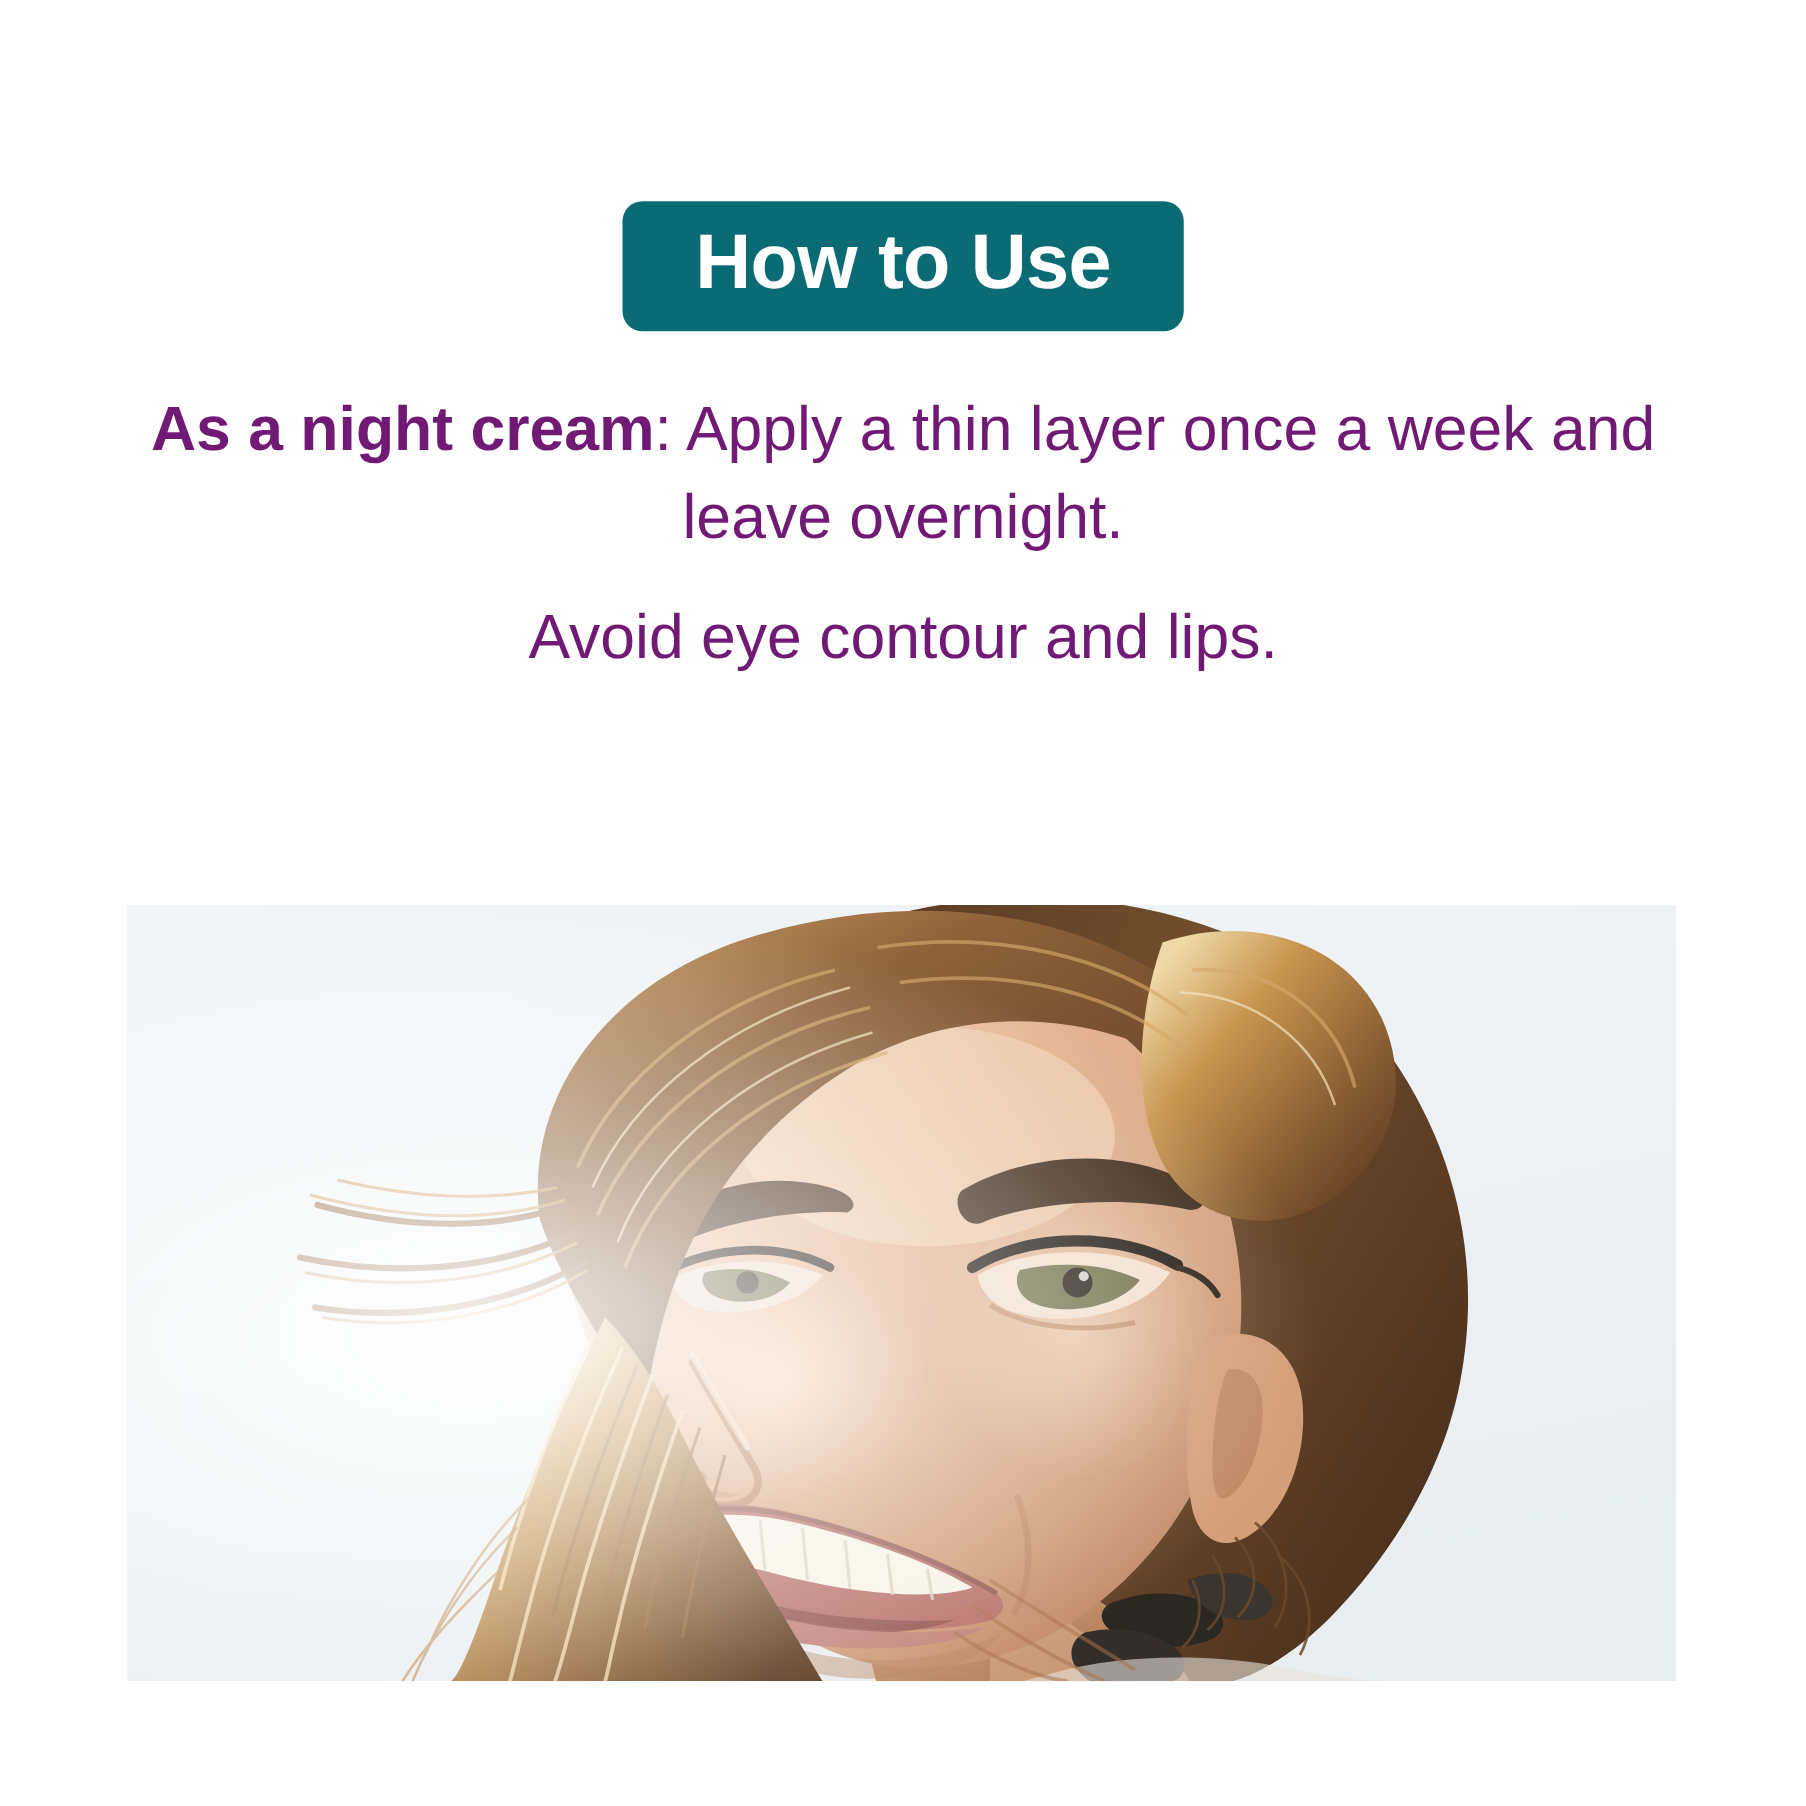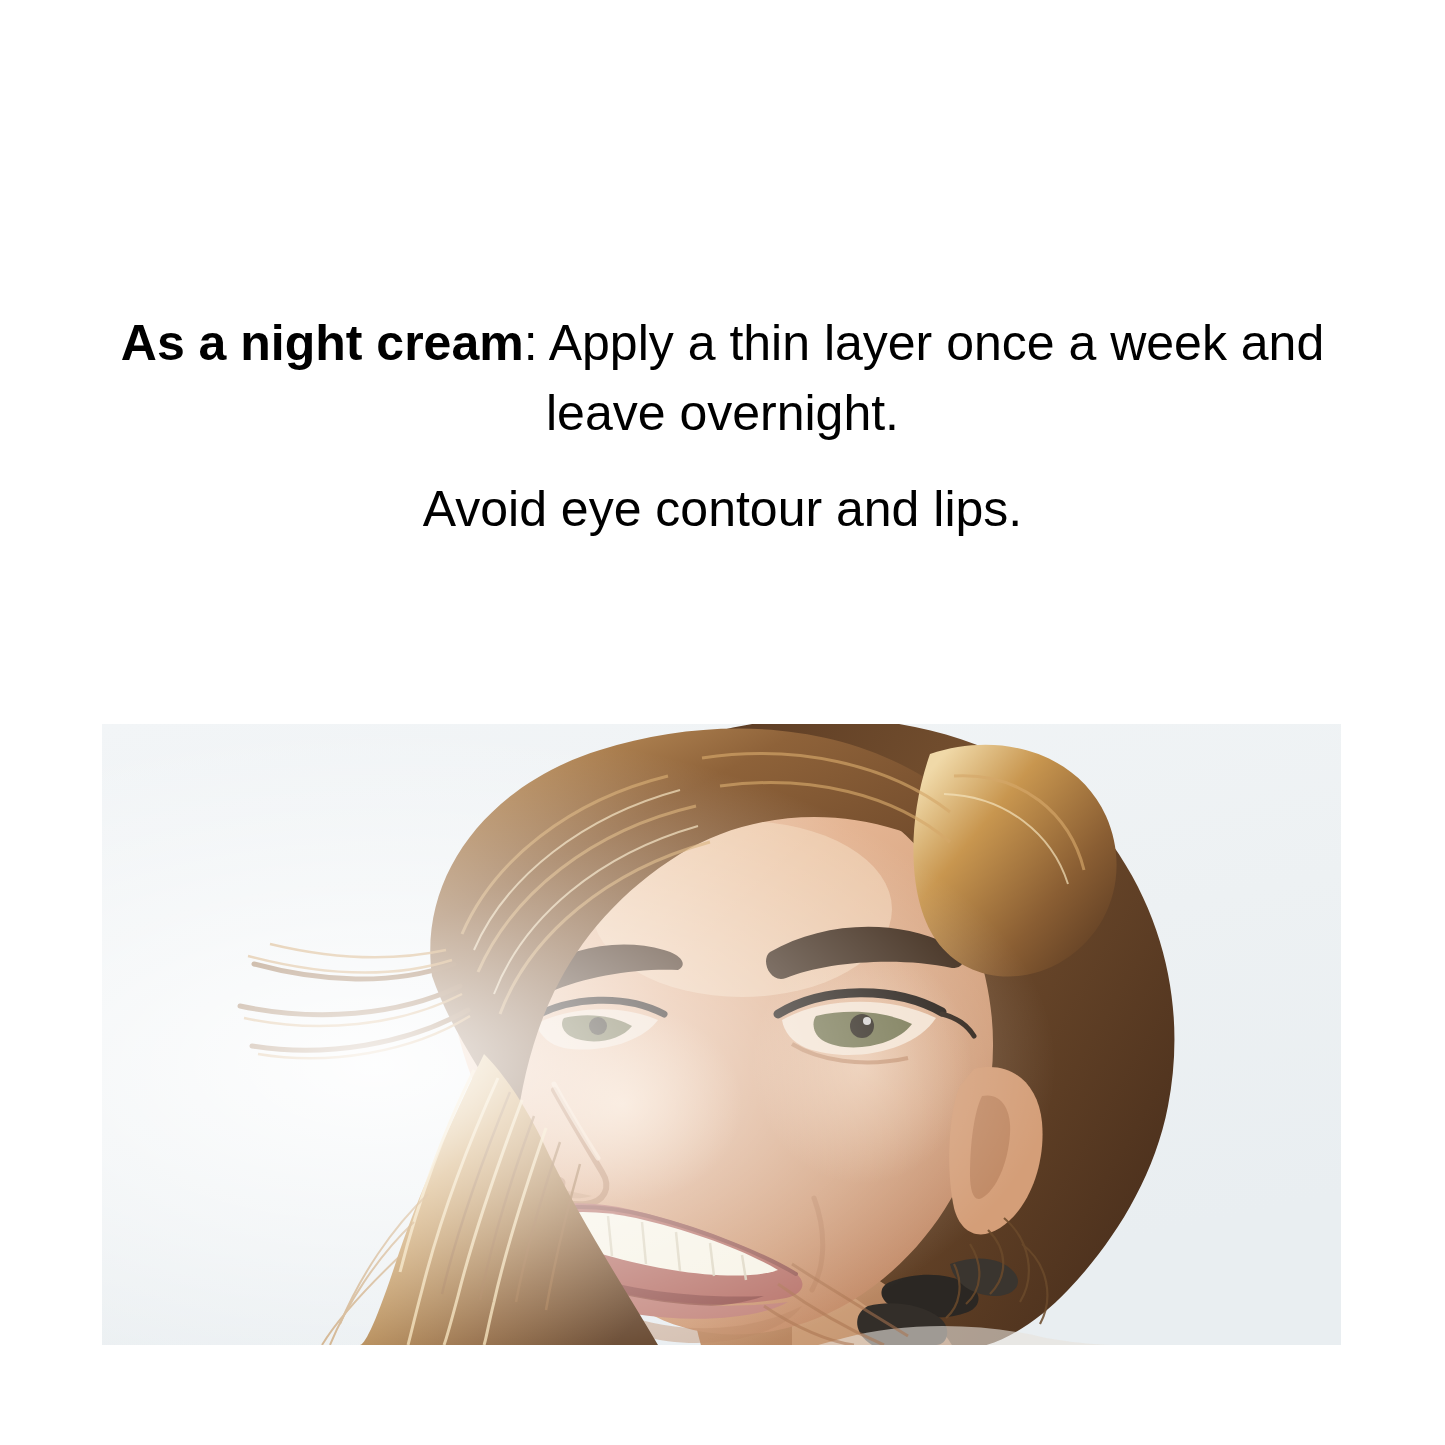--- a/index.html
+++ b/index.html
@@ -47,21 +47,21 @@
     white-space: nowrap;
   }
 
   
   .copy {
     position: absolute;
     top: 308px;
     left: 72px;
     width: 1301px;
     text-align: center;
-    color: #000000;
+    color: #701a75;
     font-family: "Liberation Sans", sans-serif;
     font-size: 50px;
     line-height: 70px;
     font-weight: 400;
   }
   .para {
     margin: 0 0 16px 0;
     padding: 0;
   }
   .para.p1 { margin-bottom: 26px; }
@@ -91,20 +91,25 @@
     width: 1445px;
     height: 100px;
     background: #ffffff;
   }
 </style>
 </head>
 <body>
 
 <div class="page">
 
+  <div class="banner-wrap">
+    <div class="banner">
+      <div class="banner-title">How to Use</div>
+    </div>
+  </div>
 
   <div class="copy">
 
     <p class="para p1">
       <span class="lead">As a night cream</span><span>: Apply a thin layer once a week and leave overnight.</span>
     </p>
 
 
     <p class="para p3">
       <span>Avoid eye contour and lips.</span>

